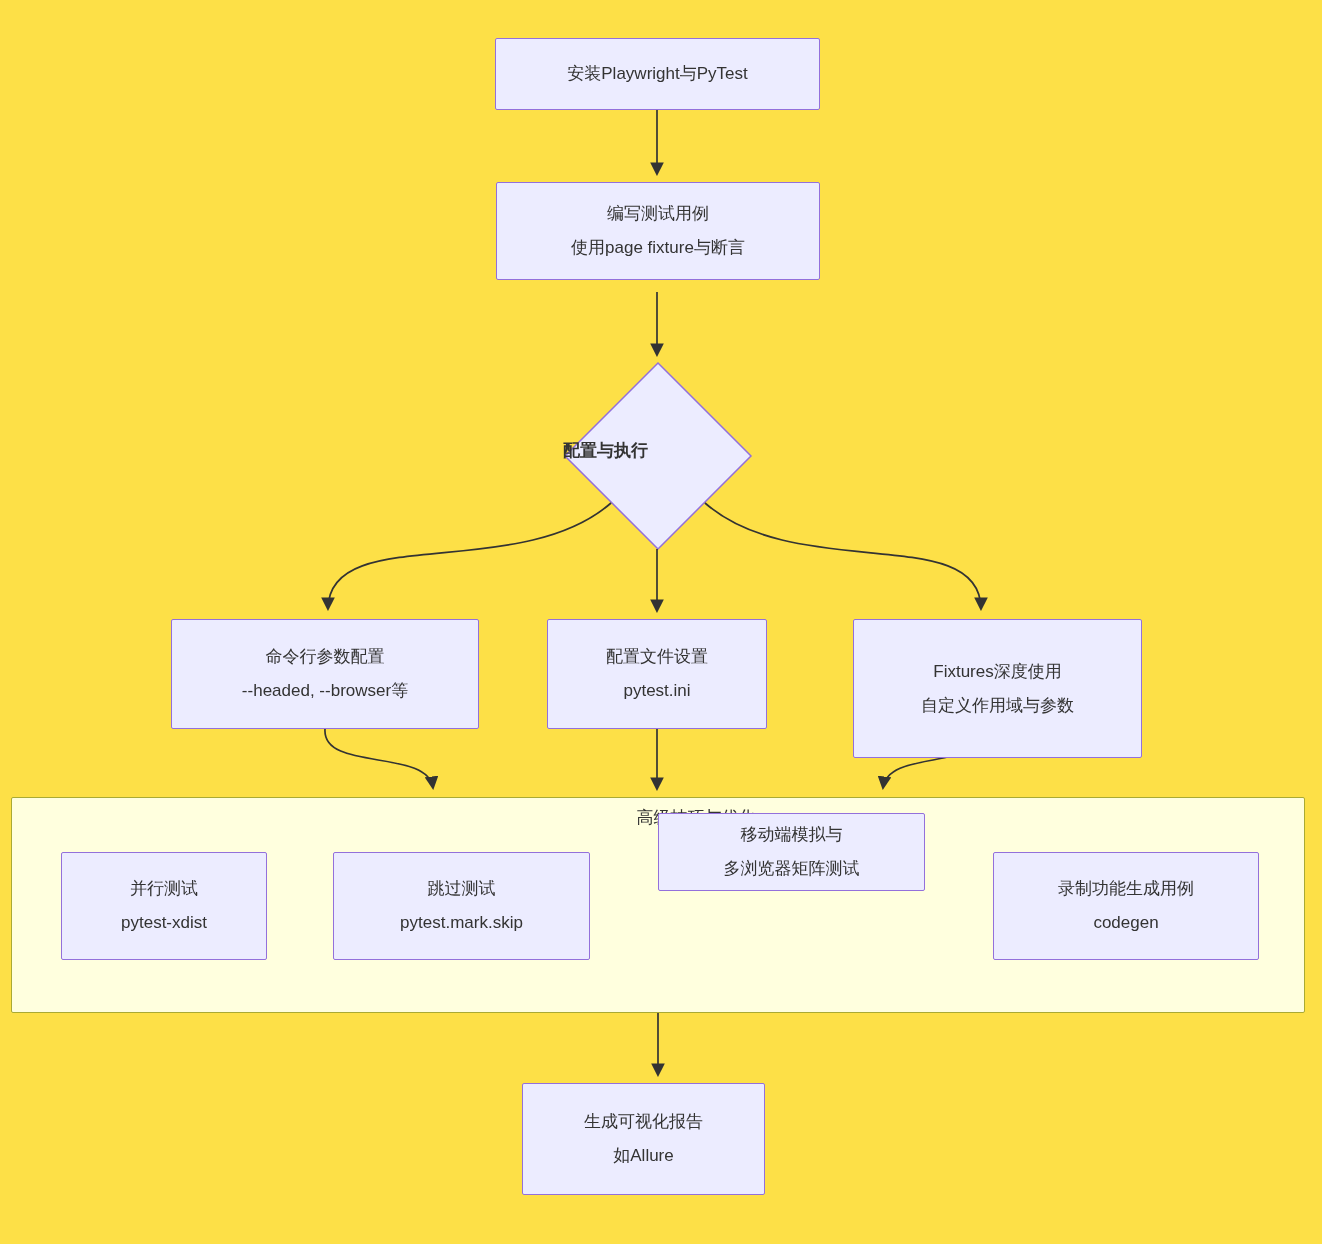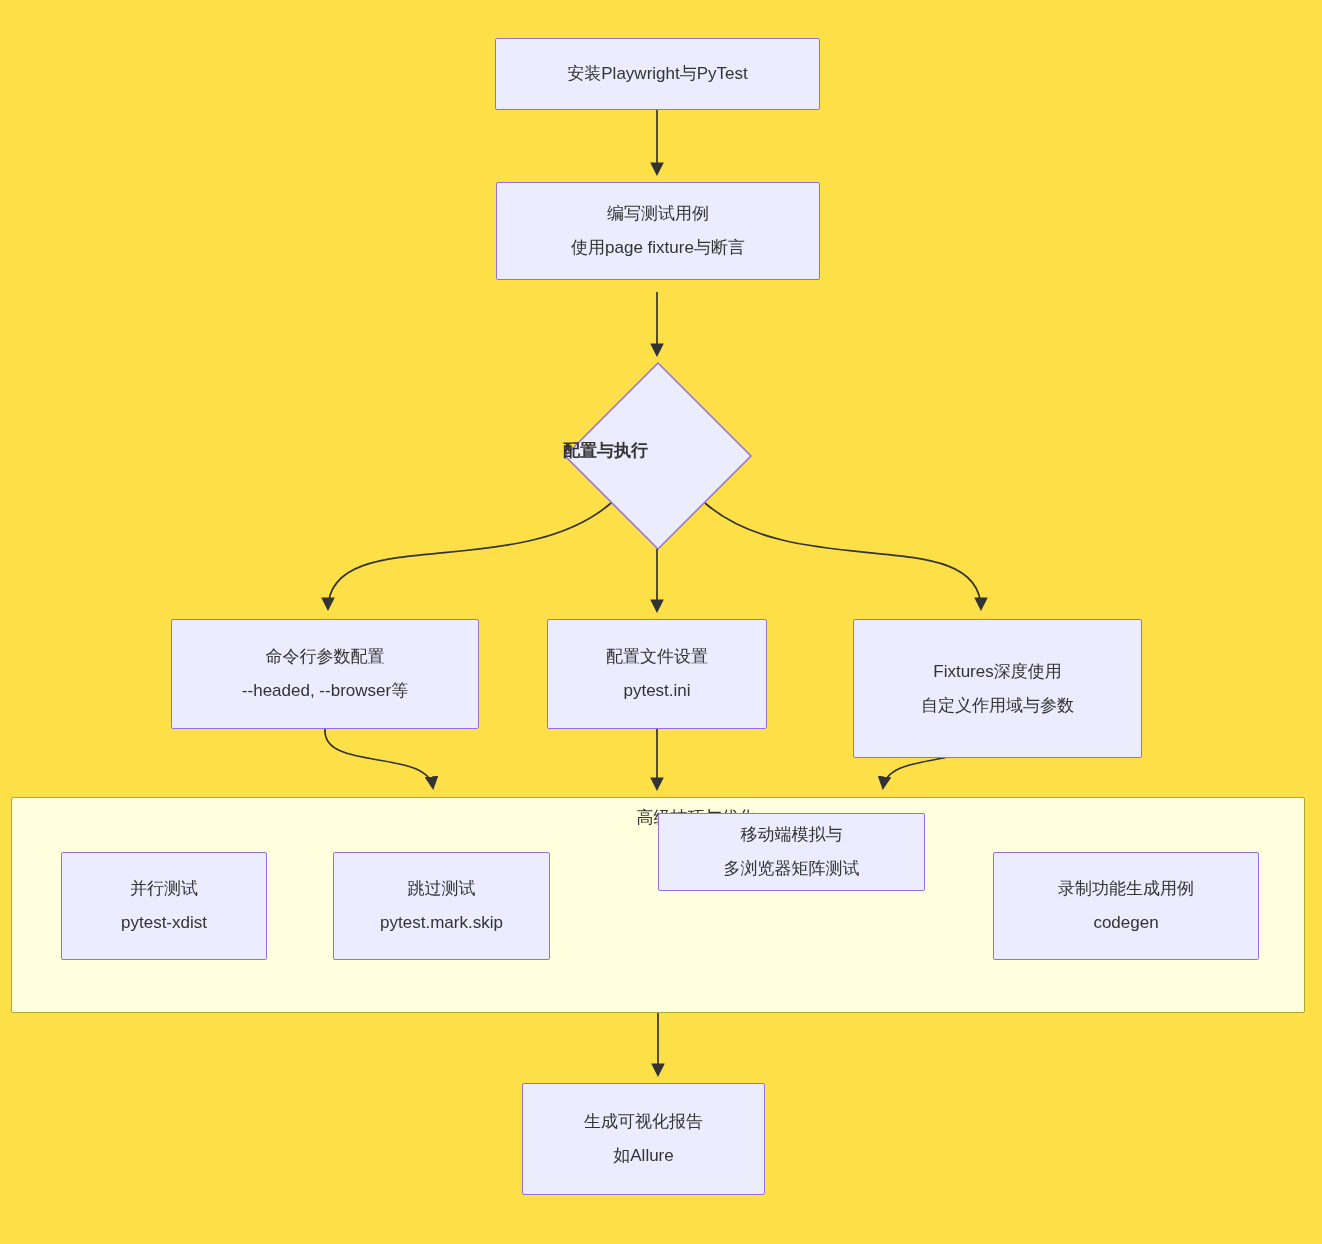--- a/index.html
+++ b/index.html
@@ -59,21 +59,21 @@
     color: #333333;
     font-weight: bold;
   }
   
   .n-install  { left: 495px; top:  38px; width: 325px; height:  72px; }
   .n-write    { left: 496px; top: 182px; width: 324px; height: 98px; }
   .n-cli      { left: 171px; top: 619px; width: 308px; height: 110px; }
   .n-config   { left: 547px; top: 619px; width: 220px; height: 110px; }
   .n-fixtures { left: 837px; top: 619px; width: 289px; height: 139px; margin-left: 16px; }
   .n-parallel { left:  61px; top: 852px; width: 206px; height: 108px; }
-  .n-skip     { left: 333px; top: 852px; width: 217px; height: 108px; }
+  .n-skip     { left: 333px; top: 852px; width: 257px; height: 108px; }
   .n-mobile   { left: 658px; top: 813px; width: 267px; height: 78px; }
   .n-codegen  { left: 993px; top: 852px; width: 266px; height: 108px; }
   .n-report   { left: 522px; top: 1083px; width: 243px; height: 112px; }
 </style>
 </head>
 <body>
 
 <div class="canvas">
 
   <svg class="edges" viewBox="0 0 1322 1244" xmlns="http://www.w3.org/2000/svg">

